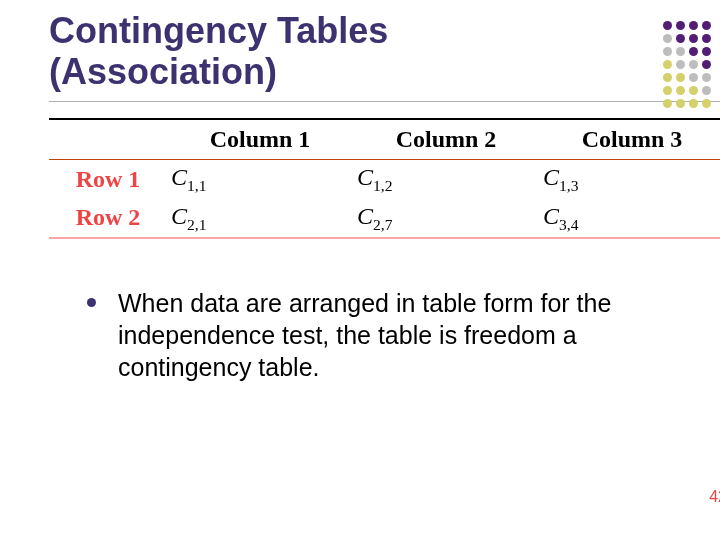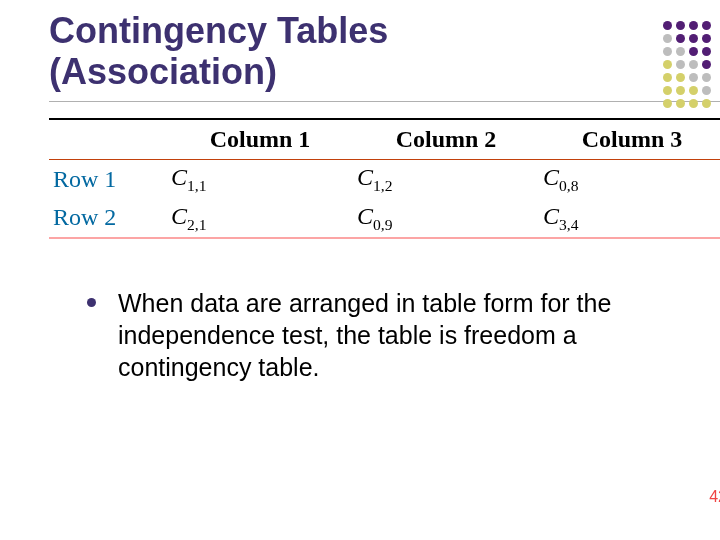--- a/index.html
+++ b/index.html
@@ -61,23 +61,23 @@
   }
   th {
     font-weight: bold;
     text-align: center;
     padding: 6px 4px;
   }
   td {
     padding: 4px 4px;
   }
   .rowlbl {
-    text-align: left;
-    color: #0369a1;
-    font-weight: normal;
+    text-align: center;
+    color: #ef4444;
+    font-weight: bold;
     width: 110px;
   }
   .head-top {
     border-top: 2px solid #000;
     border-bottom: 1px solid #c2410c;
   }
   .body-bottom tr:last-child td {
     border-bottom: 2px solid #fca5a5;
   }
   .sub {
@@ -184,26 +184,26 @@
           <th>Column 1</th>
           <th>Column 2</th>
           <th>Column 3</th>
         </tr>
       </thead>
       <tbody class="body-bottom">
         <tr>
           <td class="rowlbl">Row 1</td>
           <td><span class="italic">C</span><span class="sub">1,1</span></td>
           <td><span class="italic">C</span><span class="sub">1,2</span></td>
-          <td><span class="italic">C</span><span class="sub">0,8</span></td>
+          <td><span class="italic">C</span><span class="sub">1,3</span></td>
         </tr>
         <tr>
           <td class="rowlbl">Row 2</td>
           <td><span class="italic">C</span><span class="sub">2,1</span></td>
-          <td><span class="italic">C</span><span class="sub">0,9</span></td>
+          <td><span class="italic">C</span><span class="sub">2,7</span></td>
           <td><span class="italic">C</span><span class="sub">3,4</span></td>
         </tr>
       </tbody>
     </table>
   </div>
 
   <div class="bullets">
     <div class="bullet">
       <div class="bullet-dot"></div>
       <div class="bullet-text">

